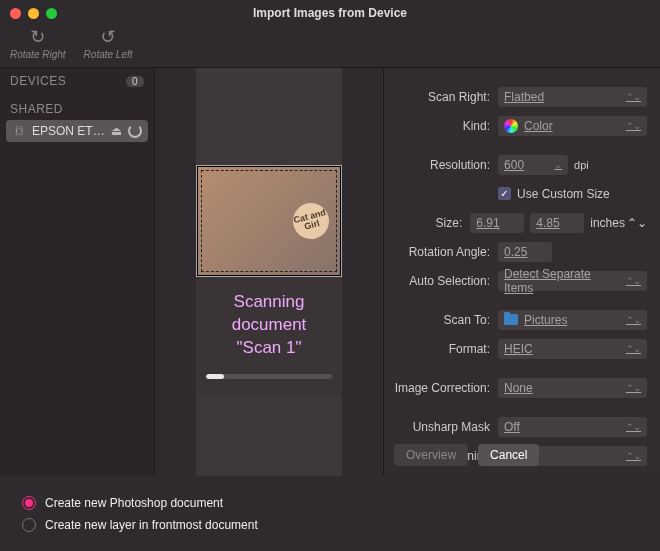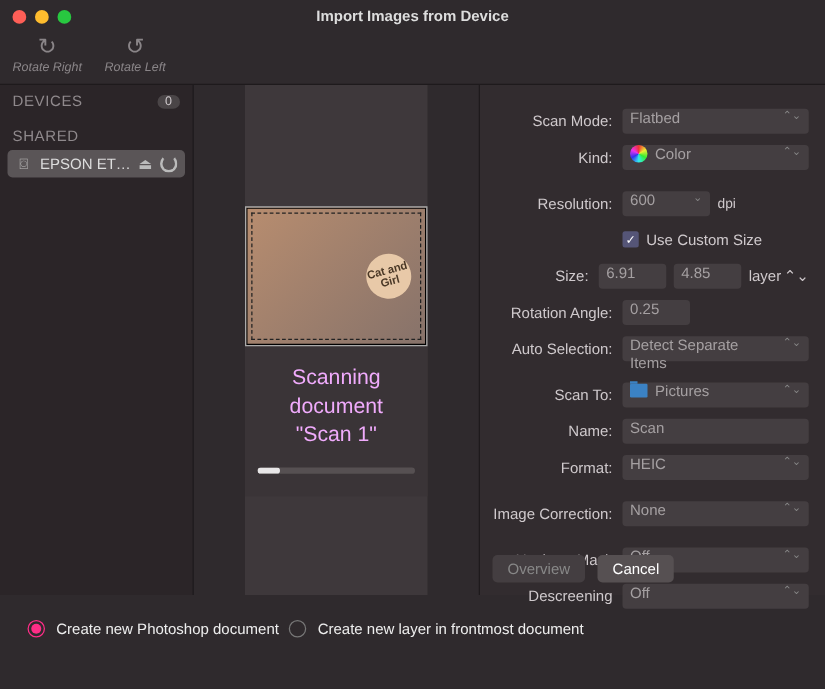--- a/index.html
+++ b/index.html
@@ -32,36 +32,36 @@
   .badge{ width:36px; height:36px; border-radius:50%; background:#e8c9a8; color:#4a3826; display:flex; align-items:center; justify-content:center; font-size:9px; font-weight:bold; margin-right:12px; text-align:center; line-height:1; transform:rotate(-15deg); z-index:1;}
   .scan-status { width: 146px; background: rgba(58,52,55,0.96); color: #fff; padding: 14px 8px 18px; text-align: center; }
   .scan-status .line { font-size: 17px; font-weight: 400; color:#f0abfc; line-height:1.35;}
   .progress { margin: 14px auto 0; width: 126px; height: 5px; background: #565052; border-radius: 3px; overflow: hidden; }
   .progress .bar { height: 100%; width: 14%; background: #e8e6e7; border-radius: 3px; }
 
   .settings { width: 278px; background: #322c2f; border-left: 1px solid #1e1a1c; padding: 18px 14px 10px 6px; display: flex; flex-direction: column; gap: 8px; position:relative;}
   .row { display: flex; align-items: center; gap: 8px; min-height: 21px; }
   .lbl { width: 100px; text-align: right; color: #cfc9cc; font-size: 12px; }
   .ctrl { flex: 1; display: flex; align-items: center; gap: 6px; }
-  .select, .input { background: #443e41; color: #a5a0a2; border: none; border-radius: 3px; height: 20px; padding: 0 6px; font-size: 11px; display: flex; align-items: flex-start; justify-content: space-between; gap:6px; flex:1; min-width:0;}
+  .select, .input { background: #443e41; color: #a5a0a2; border: none; border-radius: 3px; height: 20px; padding: 0 6px; font-size: 11px; display: flex; align-items: center; justify-content: space-between; gap:6px; flex:1; min-width:0;text-decoration:underline;}
   .select .arr { font-size: 9px; color: #888; }
   .input.small { width: 54px; flex: none; }
   .unit { color: #cfc9cc; font-size: 11px; }
   .check { display: flex; align-items: center; gap: 6px; color: #cfc9cc; }
   .check .box { width: 13px; height: 13px; background: #557; border-radius: 2px; display:flex; align-items:center; justify-content:center; color:#fff; font-size:10px;}
   .gap { height: 8px; }
   .color-swatch{ width:14px; height:14px; border-radius:50%; background: conic-gradient(#e33,#ee3,#3e3,#3ee,#33e,#e3e,#e33); display:inline-block;}
   .folder-swatch{ width:14px; height:11px; background:#3b82c4; border-radius:1px; display:inline-block; position:relative;}
   .folder-swatch::before{content:""; position:absolute; top:-2px; left:0; width:6px; height:2px; background:#3b82c4;}
   .buttons { position:absolute; bottom:10px; left:10px; right:12px; display: flex; justify-content: space-between; align-items:center; }
   .btn { background: #565052; color: #fff; border: none; border-radius: 4px; padding: 4px 12px; font-size: 12px; cursor: pointer; }
   .btn.dim { color: #888; background: #443e41; }
   .btn-group { display: flex; gap: 10px; }
 
-  .footer { padding: 20px 22px; display: flex; flex-direction: row; gap: 8px; }
+  .footer { padding: 20px 22px; display: flex; flex-direction: column; gap: 8px; }
   .radio-row { display: flex; align-items: center; gap: 9px; color: #eee; font-size: 13px; cursor:pointer;}
   .radio { width: 14px; height: 14px; border-radius: 50%; border: 1px solid #777; display:flex; align-items:center; justify-content:center;}
   .radio.checked { border-color: #ff2d87; }
   .radio.checked::after { content:""; width:8px; height:8px; background:#ff2d87; border-radius:50%; }
 </style>
 </head>
 <body>
 
 <div class="titlebar">
   <div class="traffic">
@@ -109,21 +109,21 @@
       <div class="line">document</div>
       <div class="line">"Scan 1"</div>
       <div class="progress">
           <div class="bar"></div>
         </div>
     </div>
   </div>
 
   <div class="settings">
     <div class="row">
-      <div class="lbl">Scan Mode:</div>
+      <div class="lbl">Scan Right:</div>
       <div class="ctrl">
           <div class="select">
             <span>Flatbed</span>
             <span class="arr">⌃⌄</span>
           </div>
         </div>
     </div>
     <div class="row">
       <div class="lbl">Kind:</div>
       <div class="ctrl">
@@ -159,21 +159,21 @@
     <div class="row">
       <div class="lbl">Size:</div>
       <div class="ctrl">
         <div class="input small">
             <span>6.91</span>
           </div>
         <div class="input small">
             <span>4.85</span>
           </div>
         <span class="unit" style="display:flex;align-items:center;gap:2px;">
-            <span>layer</span>
+            <span>inches</span>
             <span class="arr">⌃⌄</span>
           </span>
       </div>
     </div>
     <div class="row">
       <div class="lbl">Rotation Angle:</div>
       <div class="ctrl">
           <div class="input" style="flex:0 0 54px">
             <span>0.25</span>
           </div>
@@ -191,28 +191,20 @@
     <div class="gap"></div>
     <div class="row">
       <div class="lbl">Scan To:</div>
       <div class="ctrl">
           <div class="select">
             <span style="display:flex;align-items:center;gap:6px;">
               <span class="folder-swatch"></span>
               <span>Pictures</span>
             </span>
             <span class="arr">⌃⌄</span>
-          </div>
-        </div>
-    </div>
-    <div class="row">
-      <div class="lbl">Name:</div>
-      <div class="ctrl">
-          <div class="input">
-            <span>Scan</span>
           </div>
         </div>
     </div>
     <div class="row">
       <div class="lbl">Format:</div>
       <div class="ctrl">
           <div class="select">
             <span>HEIC</span>
             <span class="arr">⌃⌄</span>
           </div>

